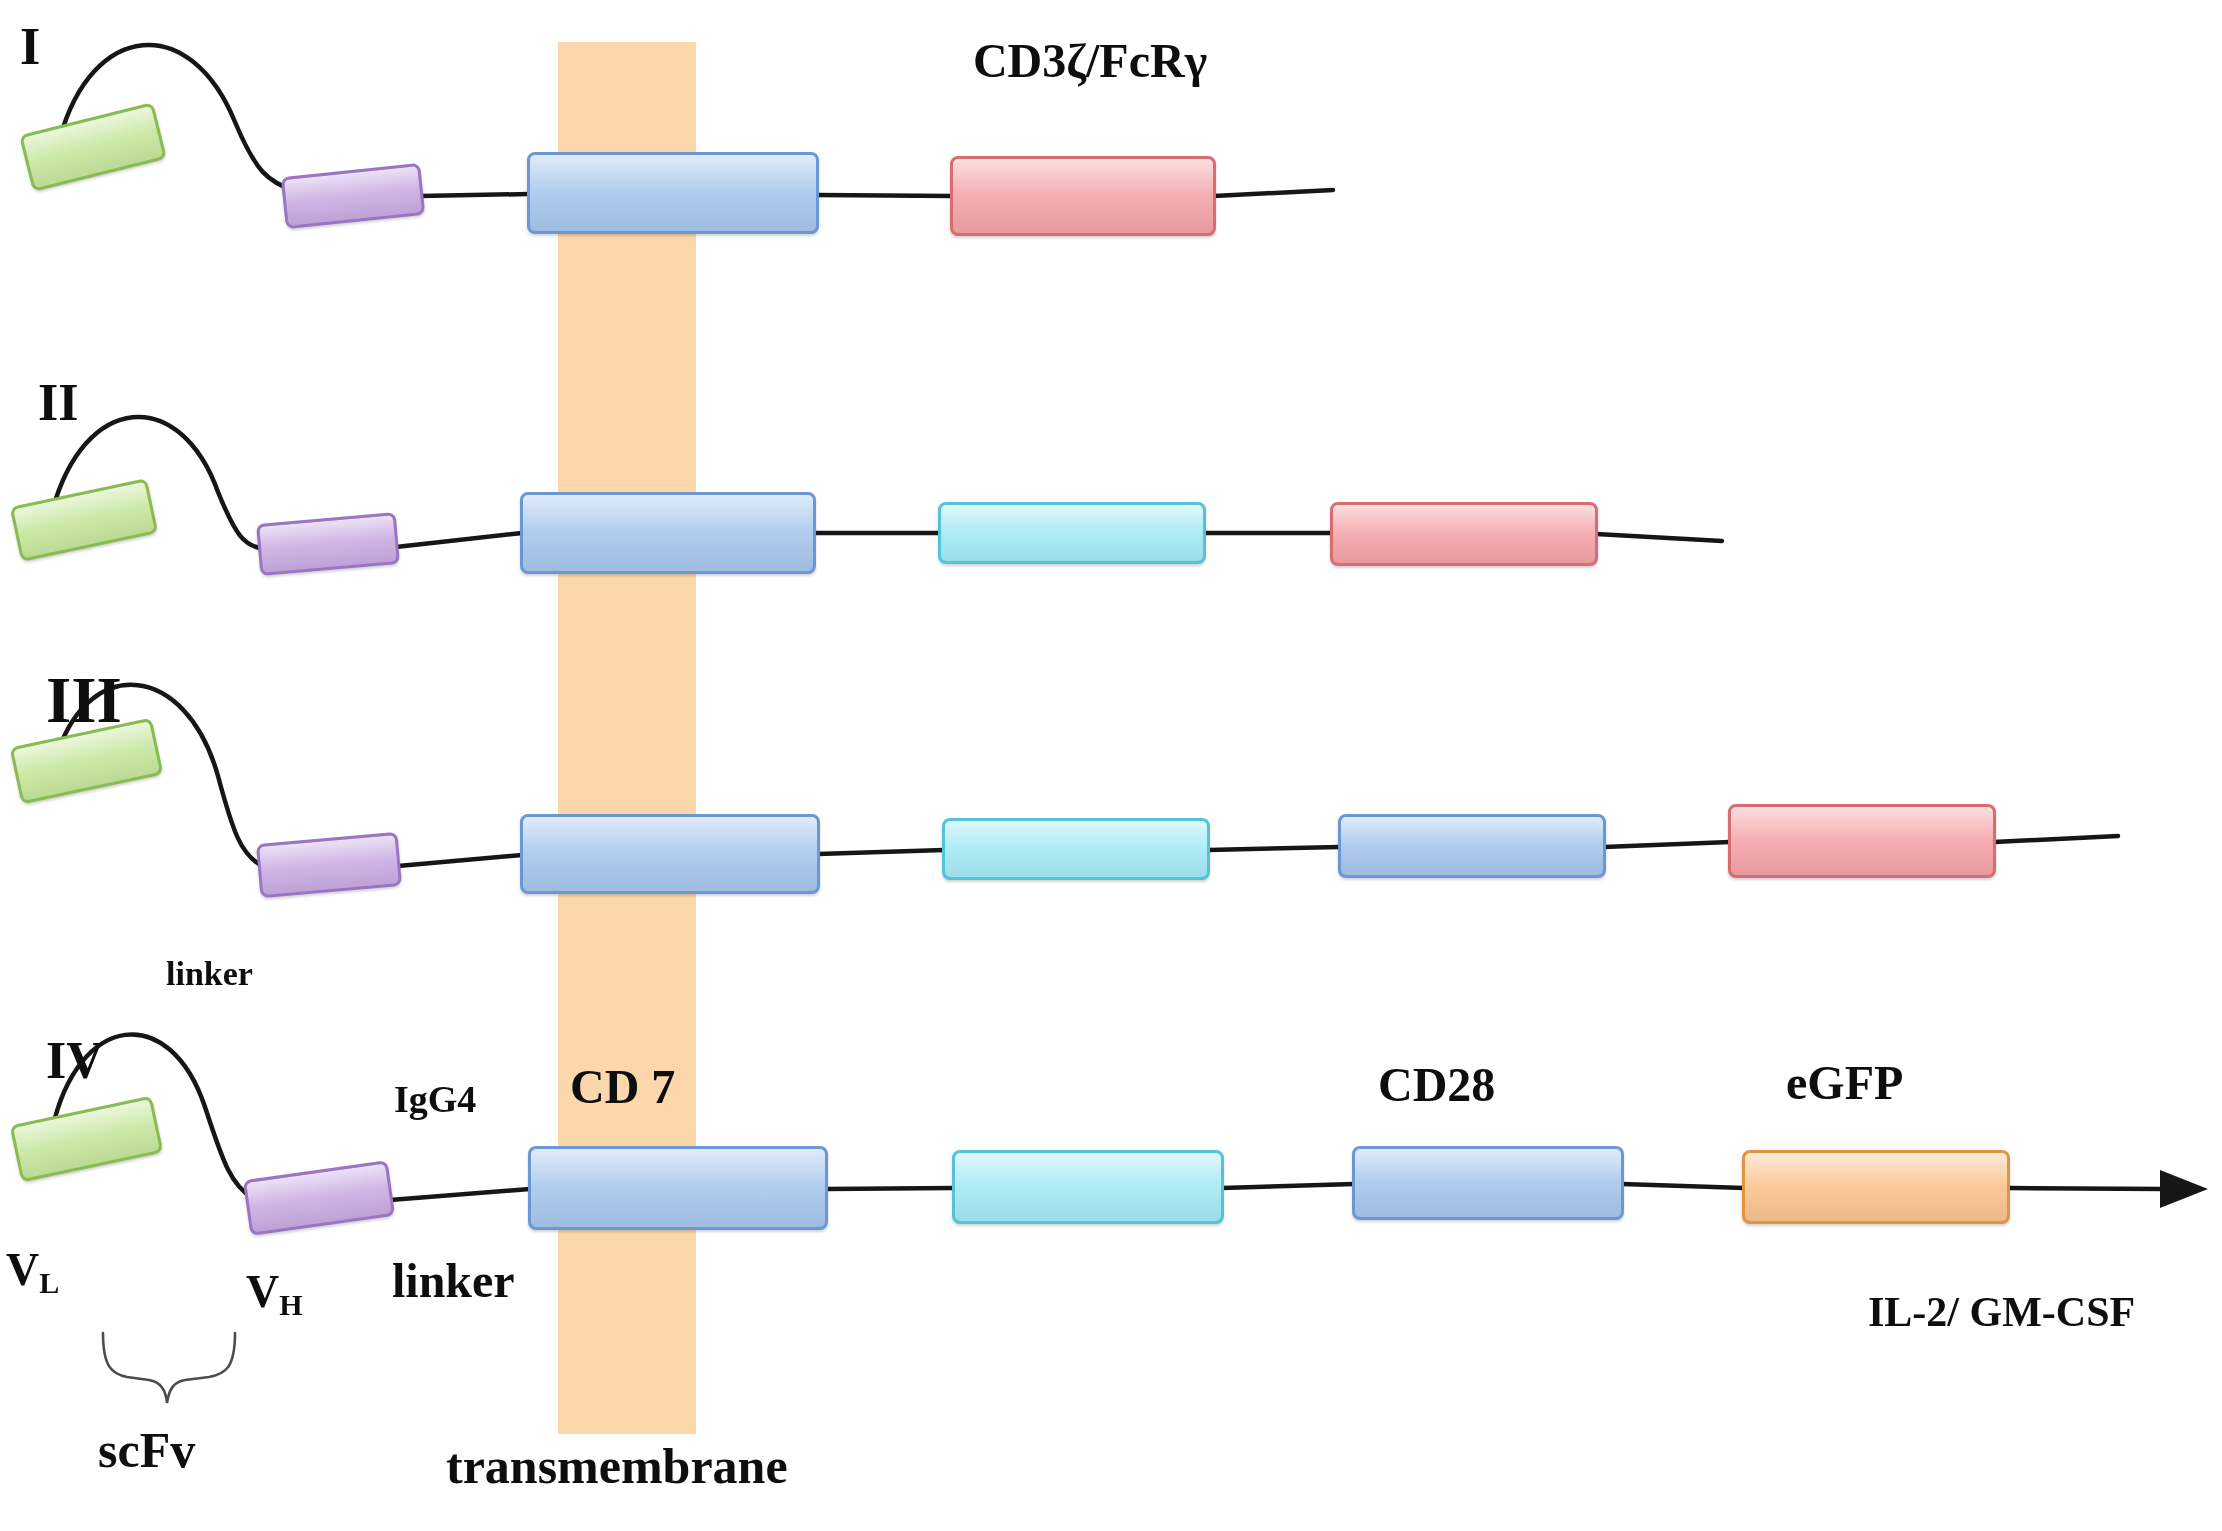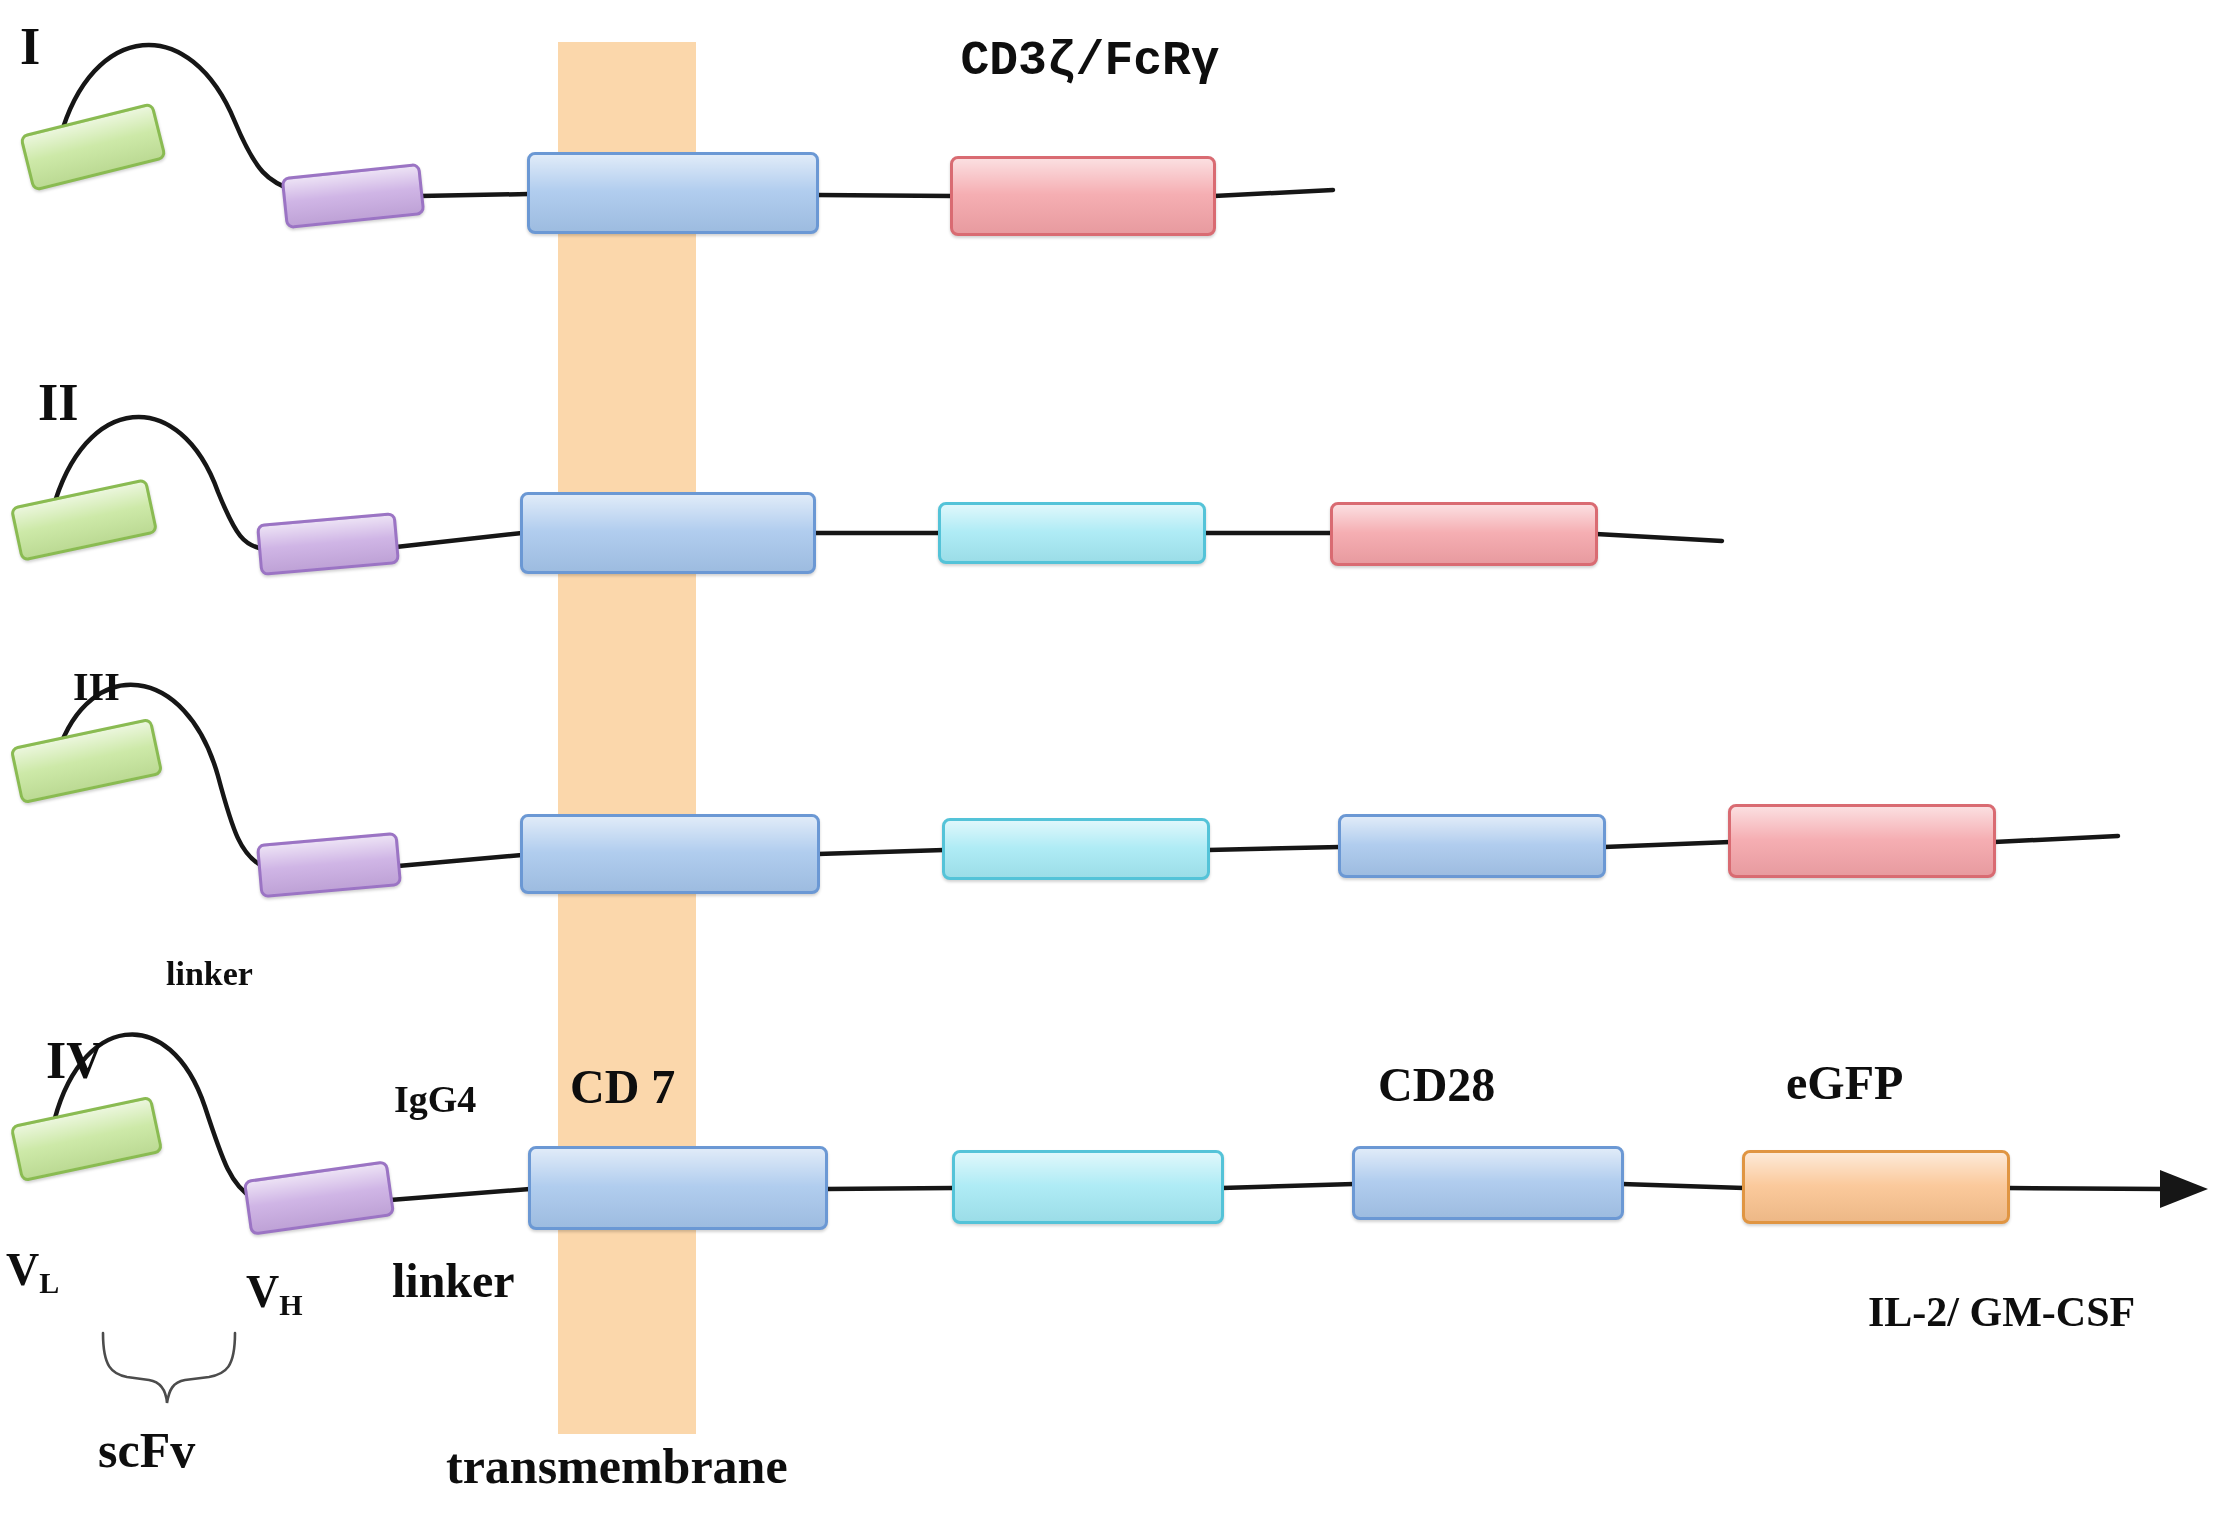--- a/index.html
+++ b/index.html
@@ -79,30 +79,30 @@
     <polygon class="head" points="2160,1170 2208,1189 2160,1208"></polygon>
 
     <path class="brace" d="M 103 1333 C 103 1367, 112 1374, 127 1377 L 149 1380 C 161 1382, 166 1390, 167 1403 C 169 1390, 173 1382, 185 1380 L 209 1377 C 226 1374, 235 1367, 235 1333"></path>
   </svg>
 
   <div class="lbl" style="left:20px; top:20px; font-size:52px;">I</div>
   <div class="box" style="left: 24px; top: 118px; width: 138px; height: 58px; transform: rotate(-14deg); --fill: #c6e69c; --border: #8abb52;"></div>
   <div class="box" style="left: 283px; top: 170px; width: 140px; height: 52px; transform: rotate(-6deg); --fill: #c9abe2; --border: #9b74c4;"></div>
   <div class="box" style="left: 527px; top: 152px; width: 292px; height: 82px; --fill: #a6c6ec; --border: #6b98d4;"></div>
   <div class="box" style="left: 950px; top: 156px; width: 266px; height: 80px; --fill: #f4a3a8; --border: #d96b72;"></div>
-  <div class="lbl ctr" style="left:905px; top:36px; width:370px; font-size:48px;font-family:Liberation Mono, monospace;">CD3ζ/FcRγ</div>
+  <div class="lbl ctr" style="left:905px; top:36px; width:370px; font-size:48px;">CD3ζ/FcRγ</div>
 
   <div class="lbl" style="left:30px; top:376px; font-size:52px;margin-left:8px;">II</div>
   <div class="box" style="left: 14px; top: 492px; width: 140px; height: 56px; transform: rotate(-12deg); --fill: #c6e69c; --border: #8abb52;"></div>
   <div class="box" style="left: 258px; top: 518px; width: 140px; height: 52px; transform: rotate(-5deg); --fill: #c9abe2; --border: #9b74c4;"></div>
   <div class="box" style="left: 520px; top: 492px; width: 296px; height: 82px; --fill: #a6c6ec; --border: #6b98d4;"></div>
   <div class="box" style="left: 938px; top: 502px; width: 268px; height: 62px; --fill: #a4e9f4; --border: #54c3d8;"></div>
   <div class="box" style="left: 1330px; top: 502px; width: 268px; height: 64px; --fill: #f4a3a8; --border: #d96b72;"></div>
 
-  <div class="lbl" style="left:46px; top:666px; font-size:40px;margin-left:27px;">III</div>
+  <div class="lbl" style="left:46px; top:666px; font-size:65px;">III</div>
   <div class="box" style="left: 14px; top: 732px; width: 145px; height: 58px; transform: rotate(-12deg); --fill: #c6e69c; --border: #8abb52;"></div>
   <div class="box" style="left: 258px; top: 838px; width: 142px; height: 54px; transform: rotate(-5deg); --fill: #c9abe2; --border: #9b74c4;"></div>
   <div class="box" style="left: 520px; top: 814px; width: 300px; height: 80px; --fill: #a6c6ec; --border: #6b98d4;"></div>
   <div class="box" style="left: 942px; top: 818px; width: 268px; height: 62px; --fill: #a4e9f4; --border: #54c3d8;"></div>
   <div class="box" style="left: 1338px; top: 814px; width: 268px; height: 64px; --fill: #a6c6ec; --border: #6b98d4;"></div>
   <div class="box" style="left: 1728px; top: 804px; width: 268px; height: 74px; --fill: #f4a3a8; --border: #d96b72;"></div>
 
   <div class="lbl" style="left:46px; top:1034px; font-size:52px;">IV</div>
   <div class="lbl" style="left:166px; top:956px; font-size:34px;">linker</div>
   <div class="box" style="left: 14px; top: 1110px; width: 145px; height: 58px; transform: rotate(-12deg); --fill: #c6e69c; --border: #8abb52;"></div>

